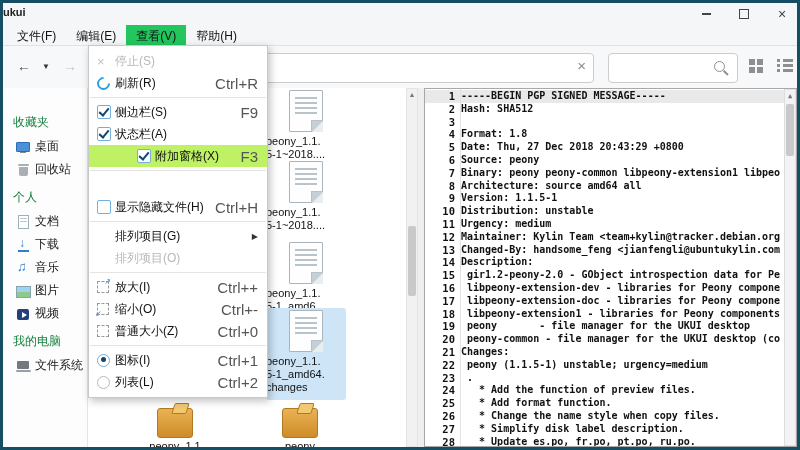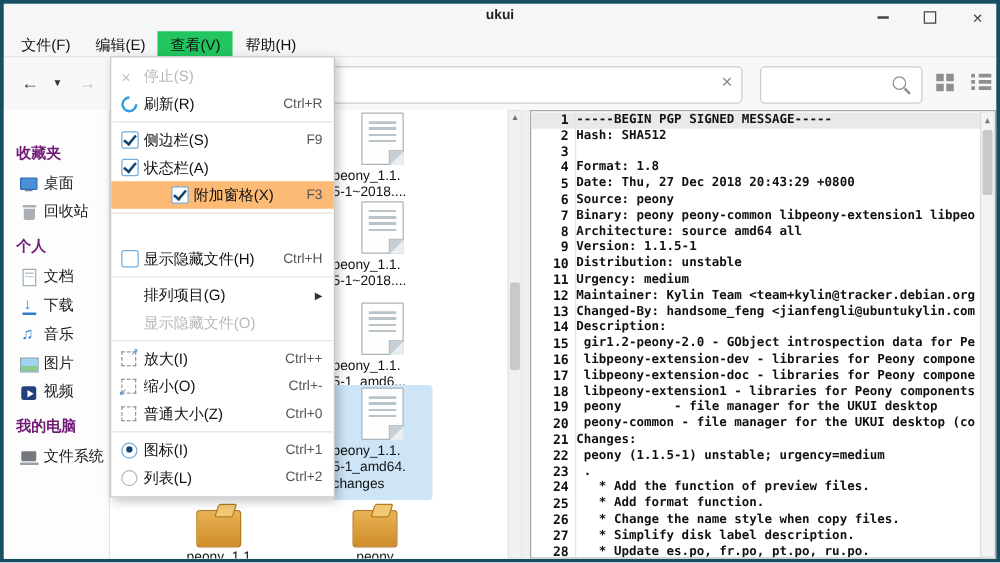--- a/index.html
+++ b/index.html
@@ -1,21 +1,21 @@
 <!DOCTYPE html>
 <html><head>
 <meta charset="utf-8">
 <style>
   html,body{margin:0;padding:0;}
   body{width:800px;height:450px;overflow:hidden;font-family:"Liberation Sans",sans-serif;background:#fff;position:relative;}
   .window{position:absolute;inset:0;border:3px solid #164e63;background:#f5f6f7;overflow:hidden;}
 
   
   .titlebar{position:absolute;left:0;right:0;top:0;height:22px;background:#f5f6f7;}
-  .title{position:absolute;left:0;right:0;top:3px;text-align:center;font-size:11px;font-weight:bold;color:#222;}
+  .title{position:absolute;left:0;right:0;top:3px;font-size:11px;font-weight:bold;color:#222;}
   .win-controls{position:absolute;right:8px;top:0;height:22px;display:flex;align-items:center;gap:24px;}
   .wc{width:14px;height:14px;display:flex;align-items:center;justify-content:center;cursor:default;}
   .wc-min-glyph{width:9px;height:2px;background:#444;}
   .wc-max-glyph{width:8px;height:8px;border:1.5px solid #444;}
   .wc-close-glyph{font-size:14px;color:#444;line-height:1;}
 
   
   .menubar{position:absolute;left:0;right:0;top:22px;height:20px;background:#f5f6f7;border-bottom:1px solid #e2e2e2;display:flex;align-items:flex-end;padding-left:4px;}
   .mb-item{font-size:12px;color:#111;padding:3px 10px 0 10px;}
   .mb-item.active{background:#22c55e;}
@@ -37,21 +37,21 @@
   .icon-grid{position:absolute;left:2px;top:2px;width:6px;height:6px;background:#8f8f8f;box-shadow:8px 0 #8f8f8f,0 8px #8f8f8f,8px 8px #8f8f8f;}
   .icon-list{position:absolute;left:1px;top:2px;width:16px;height:13px;}
   .icon-list::before{content:'';position:absolute;width:3px;height:3px;background:#8f8f8f;box-shadow:0 5px #8f8f8f,0 10px #8f8f8f;}
   .icon-list::after{content:'';position:absolute;left:6px;width:10px;height:3px;background:#8f8f8f;box-shadow:0 5px #8f8f8f,0 10px #8f8f8f;}
 
   
   .main{position:absolute;left:0;right:0;top:85px;bottom:0;background:#fff;overflow:hidden;}
 
   
   .sidebar{position:absolute;left:0;top:0;bottom:0;width:85px;background:#fdfdfd;border-right:1px solid #e5e5e5;padding-top:18px;box-sizing:border-box;overflow:hidden;}
-  .side-header{font-size:12px;font-weight:bold;color:#701a75;margin:8px 0 4px 10px;}
+  .side-header{font-size:12px;font-weight:normal;color:#15803d;margin:8px 0 4px 10px;}
   .side-item{display:flex;align-items:center;gap:4px;padding:3px 0 3px 13px;font-size:12px;color:#1a1a1a;}
   .si{width:15px;height:14px;position:relative;flex:0 0 15px;display:inline-block;}
   .icon-desktop::before{content:'';position:absolute;left:0;top:2px;width:12px;height:8px;background:#4b8fd6;border:1px solid #2d6db4;border-radius:1px;}
   .icon-desktop::after{content:'';position:absolute;left:4px;top:12px;width:6px;height:1.5px;background:#7f8a92;}
   .icon-trash::before{content:'';position:absolute;left:2px;top:1px;width:11px;height:2px;background:#a9afb5;border-radius:1px;}
   .icon-trash::after{content:'';position:absolute;left:3px;top:4px;width:9px;height:9px;background:#a9afb5;border-radius:0 0 2px 2px;}
   .icon-recent::before{content:'';position:absolute;left:1px;top:1px;width:10px;height:10px;border:1.5px solid #8f959b;border-radius:50%;background:#fff;}
   .icon-recent::after{content:'';position:absolute;left:7px;top:4px;width:2px;height:4px;background:#c0564a;}
   .icon-docs::before{content:'';position:absolute;left:2px;top:0;width:9px;height:12px;background:#fff;border:1px solid #9fb0bd;}
   .icon-docs::after{content:'';position:absolute;left:4px;top:3px;width:7px;height:6px;background:repeating-linear-gradient(180deg,#b9c6d0 0 1px,transparent 1px 3px);}
@@ -88,25 +88,25 @@
   .preview{position:absolute;left:421px;right:0;top:0;bottom:0;background:#fff;border:1px solid #a8a8a8;box-sizing:border-box;overflow:hidden;font-family:"DejaVu Sans Mono",monospace;}
   .pv-hl{position:absolute;left:0;right:12px;top:1px;height:13px;background:#e9e9e9;}
   .pv-gutter{position:absolute;left:0;top:0;bottom:0;width:30px;border-right:1px solid #e3e3e3;margin:0;padding:1px 5px 0 0;text-align:right;font-size:10.5px;line-height:12.8px;font-weight:bold;color:#111;font-family:"DejaVu Sans Mono",monospace;}
   .pv-text{position:absolute;left:31px;right:12px;top:0;bottom:0;margin:0;padding:1px 0 0 5px;font-size:10px;line-height:12.8px;font-weight:bold;color:#111;white-space:pre;overflow:hidden;font-family:"DejaVu Sans Mono",monospace;}
   .pv-scroll{right:0;width:12px;background:#f3f3f3;border-left:1px solid #ddd;}
   .pv-thumb{top:14px;height:52px;}
 
   
   .menu-popup{position:absolute;left:85px;top:42px;width:178px;background:#fff;border:1px solid #c8c8c8;box-shadow:2px 3px 8px rgba(0,0,0,.25);z-index:50;padding:4px 0;}
   .menu-row{height:22px;display:flex;align-items:center;padding:0 9px 0 8px;font-size:12px;color:#111;}
-  .menu-row.highlighted{background:#fdba74;padding-left:48px;}
+  .menu-row.highlighted{background:#bef264;padding-left:48px;}
   .menu-row.disabled{color:#b8b8b8;}
   .menu-icon{width:18px;flex:0 0 18px;display:flex;align-items:center;justify-content:flex-start;position:relative;height:16px;}
   .menu-label{flex:1;white-space:nowrap;overflow:hidden;}
-  .menu-shortcut{font-size:11px;color:#555;margin-left:8px;}
+  .menu-shortcut{font-size:15px;color:#555;margin-left:8px;}
   .menu-row.disabled .menu-shortcut{color:#c4c4c4;}
   .menu-sep{height:1px;background:#e4e4e4;margin:3px 1px;}
   .ico-stop{font-size:13px;color:#c2c2c2;line-height:1;}
   .ico-refresh{width:9px;height:9px;border:2px solid #2aa0dc;border-radius:50%;border-right-color:transparent;transform:rotate(-45deg);}
   .checkbox{width:12px;height:12px;border:1px solid #72aede;border-radius:2px;background:#fff;position:relative;}
   .checkbox.checked::after{content:'';position:absolute;left:3px;top:0px;width:4px;height:8px;border-right:2px solid #15456e;border-bottom:2px solid #15456e;transform:rotate(40deg);}
   .radio{width:11px;height:11px;border:1px solid #72aede;border-radius:50%;background:#fff;position:relative;}
   .radio.off{border-color:#b9b9b9;}
   .radio.on::after{content:'';position:absolute;left:2.5px;top:2.5px;width:5px;height:5px;border-radius:50%;background:#15456e;}
   .zbox{width:10px;height:10px;border:1px dashed #999;position:relative;}
@@ -356,21 +356,21 @@
       <span class="menu-shortcut">Ctrl+H</span>
     </div>
     <div class="menu-sep"></div>
     <div class="menu-row">
       <span class="menu-icon"></span>
       <span class="menu-label">排列项目(G)</span>
       <span class="submenu-arrow">▶</span>
     </div>
     <div class="menu-row disabled">
       <span class="menu-icon"></span>
-      <span class="menu-label">显示隐藏文件(O)</span>
+      <span class="menu-label">排列项目(O)</span>
       <span class="menu-shortcut"></span>
     </div>
     <div class="menu-sep"></div>
     <div class="menu-row">
       <span class="menu-icon">
           <span class="zbox zin">
             <span class="za">↗</span>
           </span>
         </span>
       <span class="menu-label">放大(I)</span>

